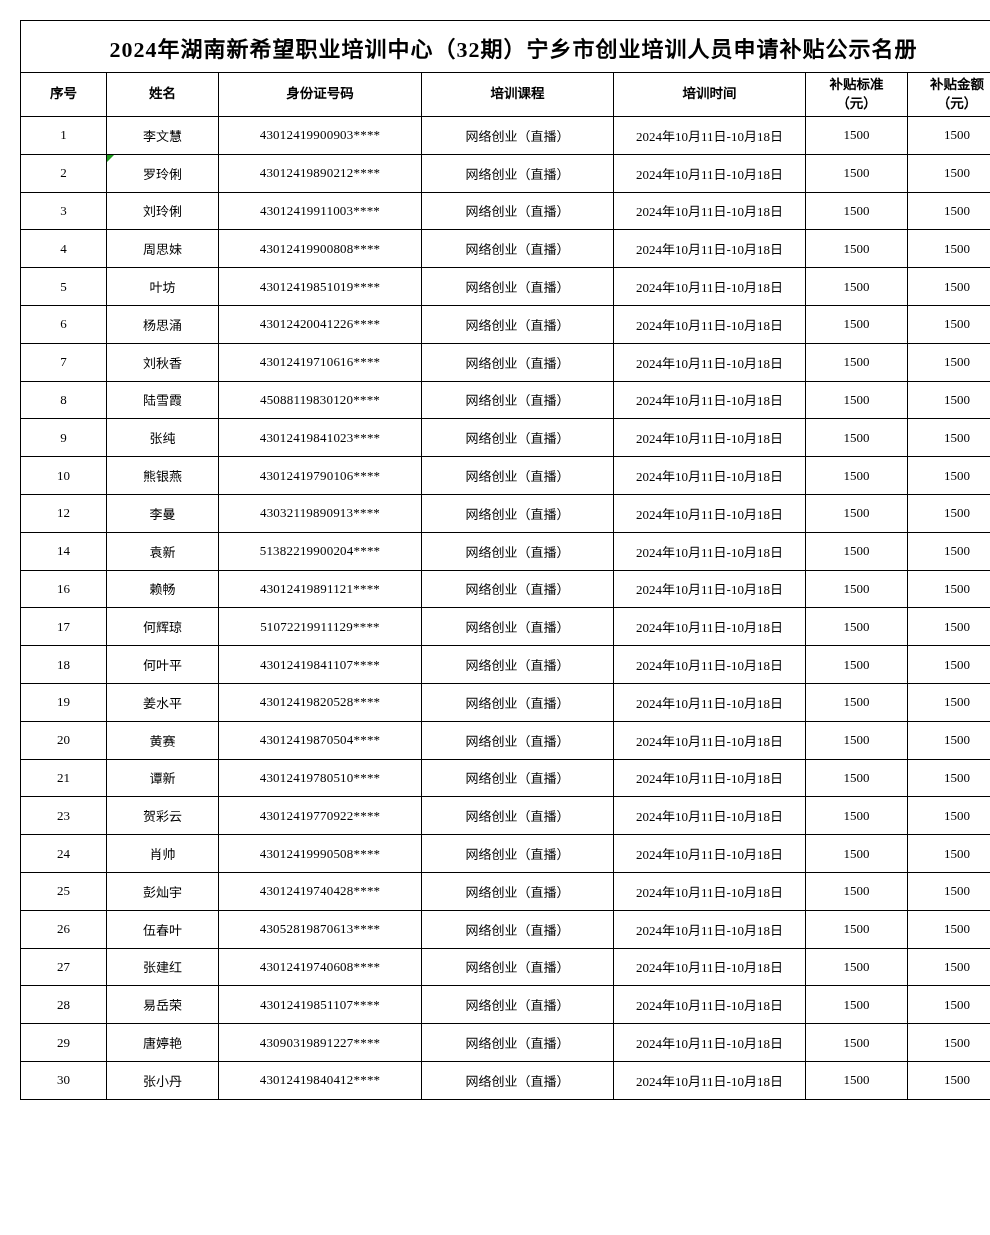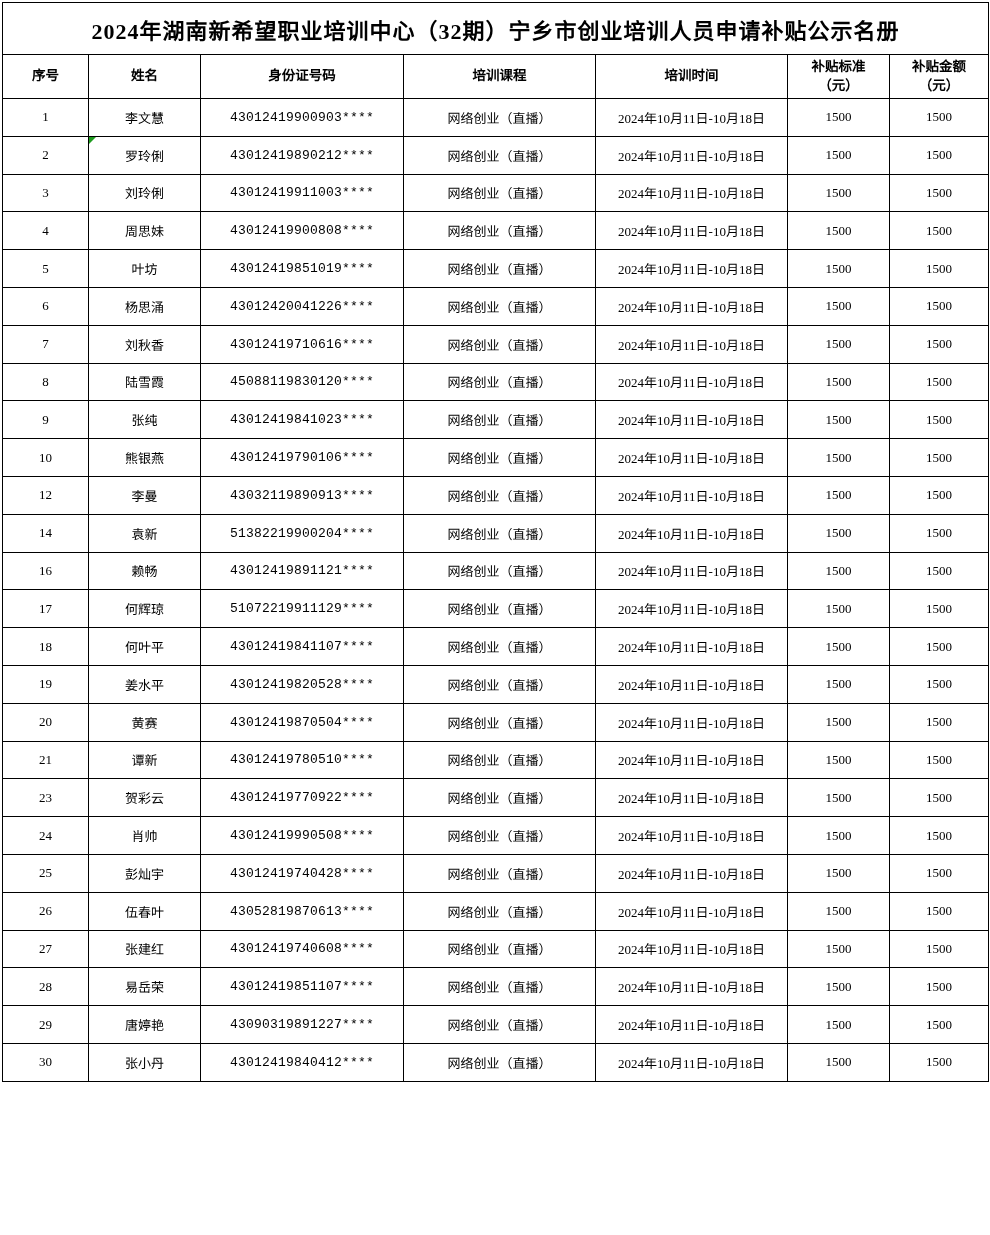--- a/index.html
+++ b/index.html
@@ -10,21 +10,21 @@
   body {
     width: 990px;
     height: 1235px;
     font-family: "Liberation Serif", "DejaVu Serif", serif;
     color: #000000;
   }
   .sheet {
     box-sizing: border-box;
     width: 990px;
     height: 1235px;
-    padding: 2px;
+    padding: 20px;
   }
   table.roster {
     width: 986px;
     border-collapse: collapse;
     table-layout: fixed;
   }
   table.roster td, table.roster th {
     border: 1px solid #000000;
     padding: 0 2px;
     text-align: center;
@@ -47,21 +47,21 @@
     line-height: 1.35;
     font-family: "Liberation Serif", "DejaVu Serif", serif;
   }
   tr.data-row td {
     height: 36.8px;
     font-size: 13px;
   }
   td.cell-no     { font-size: 13px; }
   td.cell-name   { font-size: 13.5px; }
   td.cell-id     {
-    font-family: Liberation Mono, monospace;
+    font-family: Liberation Serif, serif;
     font-size: 13.5px;
     letter-spacing: 0.2px;
   }
   td.cell-course { font-size: 13px; margin-top: 32px; }
   td.cell-period { font-size: 13px; }
   td.cell-standard, td.cell-amount { font-size: 13px; margin-top: 32px; }
   .corner-marker {
     position: absolute;
     top: 0;
     left: 0;

